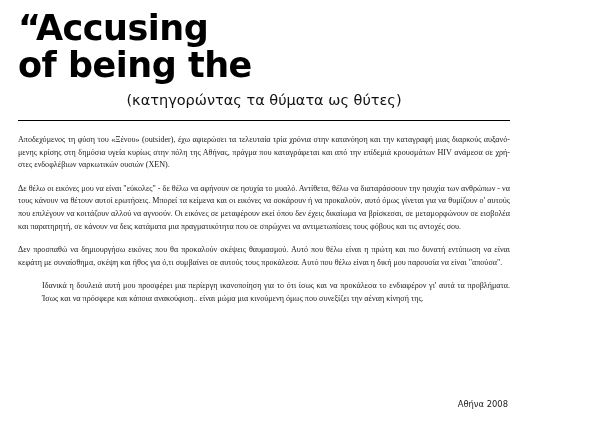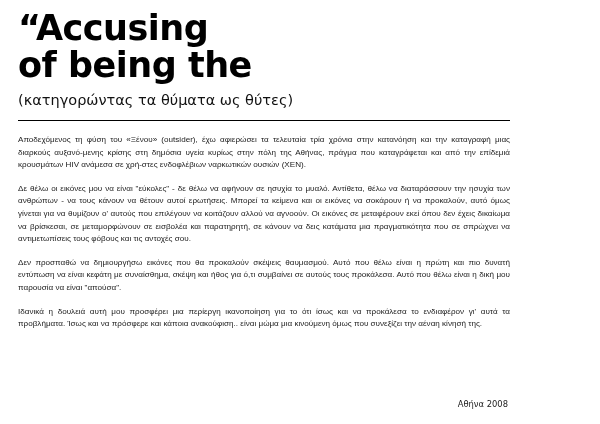--- a/index.html
+++ b/index.html
@@ -34,40 +34,42 @@
     color: #000000;
     white-space: nowrap;
   }
   .subtitle {
     font-family: "DejaVu Sans", sans-serif;
     font-size: 14.5px;
     line-height: 18px;
     color: #111111;
     margin-top: 7px;
     margin-bottom: 0;
+    text-align: center;
   }
   .divider {
     border: 0;
     border-top: 1px solid #000000;
     margin: 11px 0 0 0;
     width: 100%;
   }
   .body-text {
     margin-top: 13px;
   }
   .para {
-    font-family: Liberation Sans, sans-serif;
+    font-family: Liberation Serif, serif;
     font-size: 8.1px;
     line-height: 12.6px;
     text-align: justify;
     color: #1a1a1a;
     margin: 0 0 11px 0;
   }
   .para:last-of-type {
     margin-bottom: 0;
+    margin-left: 24px;
   }
   .signature {
     position: absolute;
     right: 24px;
     bottom: 14px;
     text-align: right;
   }
   .sig-line {
     font-family: "DejaVu Sans", sans-serif;
     font-size: 8.4px;

